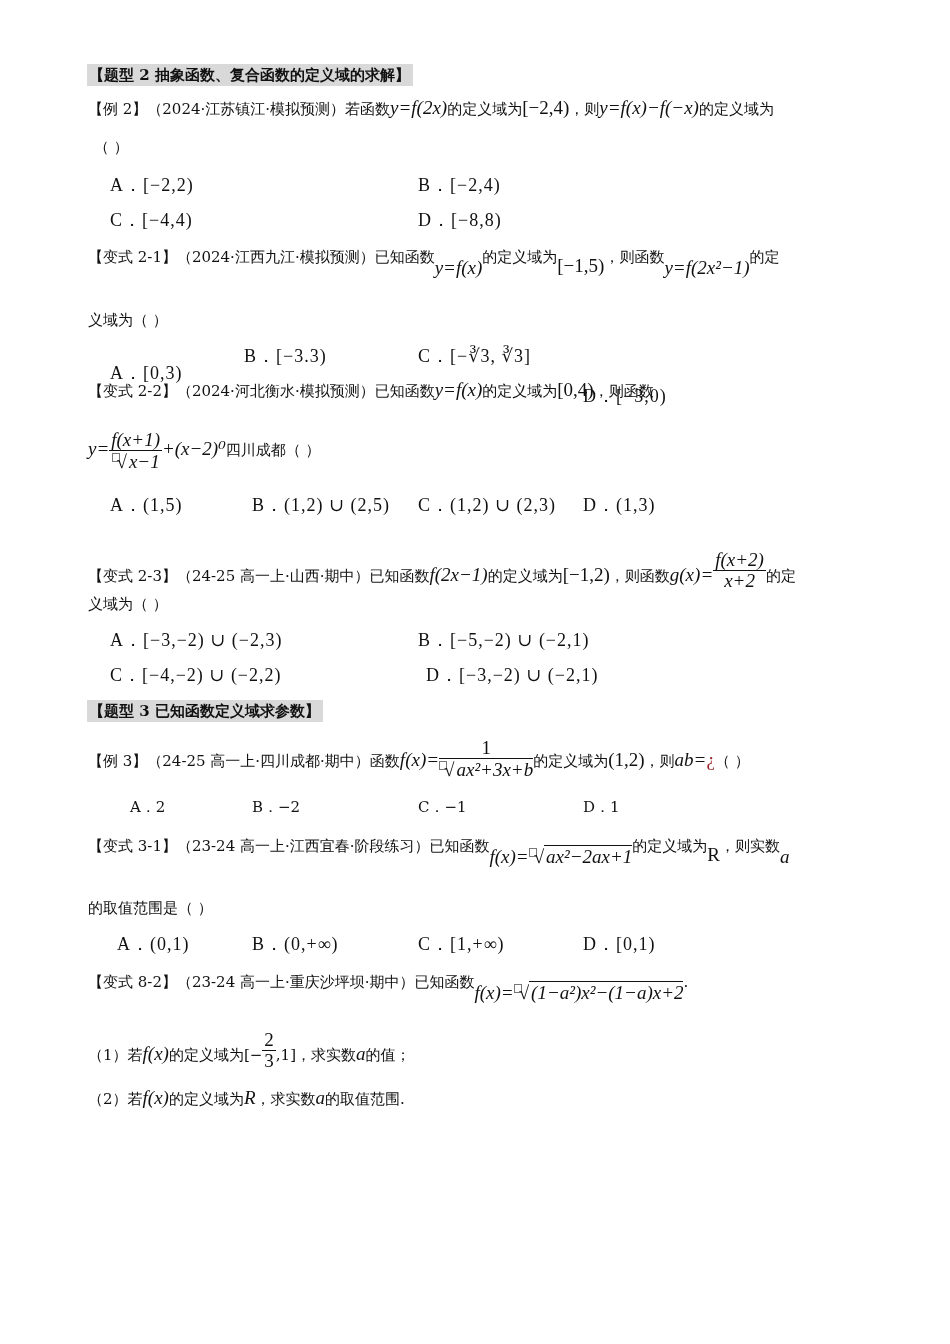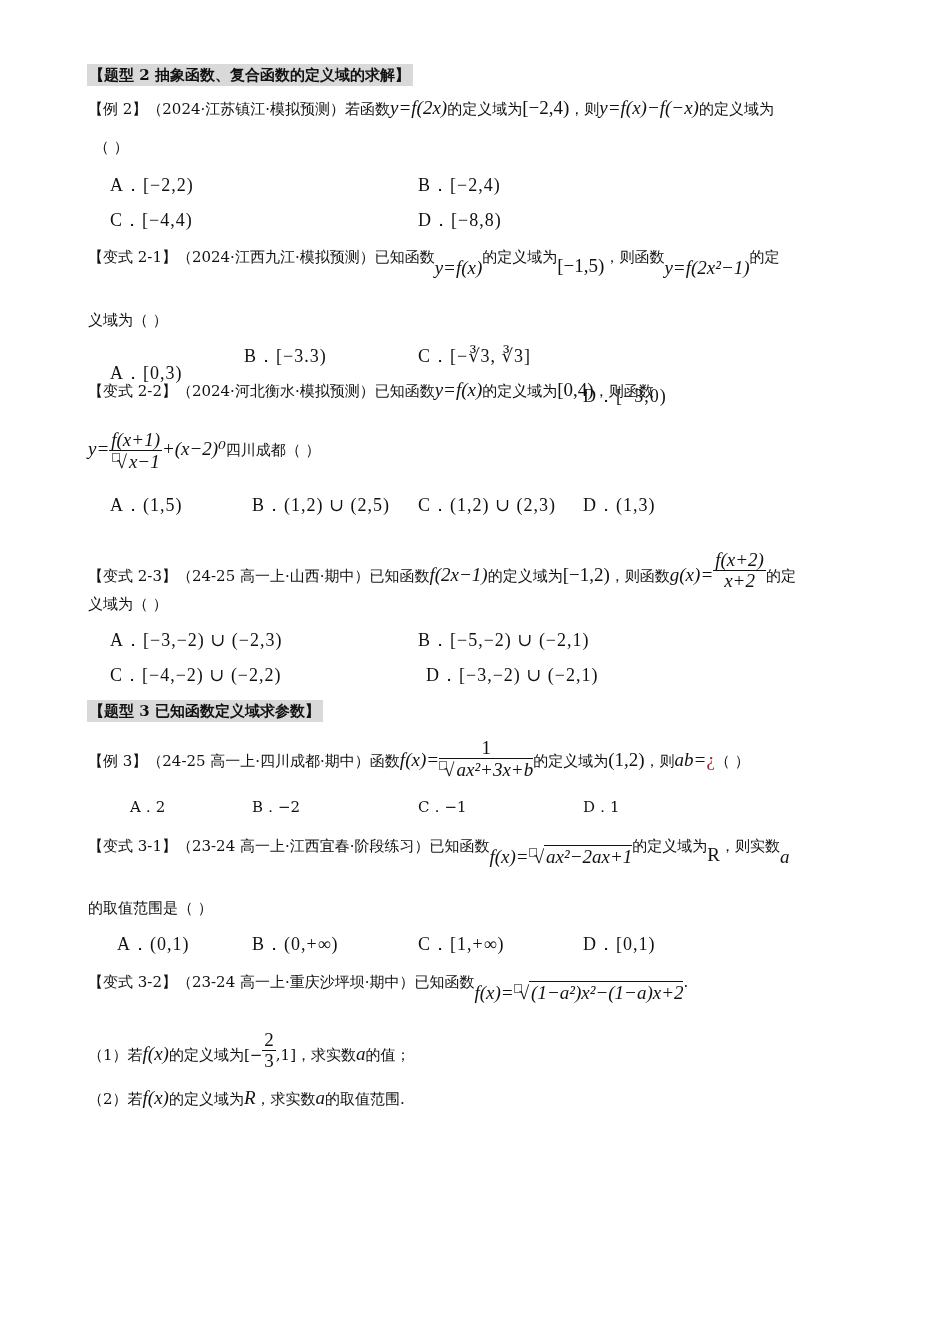--- a/index.html
+++ b/index.html
@@ -75,20 +75,20 @@
 <div class="abs t" style="left:88px;top:834px;">
   <span>【变式 3-1】</span><span>（23-24 高一上·江西宜春·阶段练习）</span><span>已知函数</span><span style="position:relative;top:12px;"><span class="m">f(x)=</span><span class="box"></span><span class="m">√</span><span class="m sqrt">ax²−2ax+1</span></span><span>的定义域为</span><span class="mn" style="font-style:normal;position:relative;top:10px;">R</span><span>，则实数</span><span class="m" style="position:relative;top:12px;">a</span>
 </div>
 <div class="abs t" style="left:88px;top:898px;">的取值范围是（      ）</div>
 <div class="abs opt" style="left:117px;top:932px;"><span class="optm">A．(0,1)</span></div>
 <div class="abs opt" style="left:252px;top:932px;"><span class="optm">B．(0,+∞)</span></div>
 <div class="abs opt" style="left:418px;top:932px;"><span class="optm">C．[1,+∞)</span></div>
 <div class="abs opt" style="left:583px;top:932px;"><span class="optm">D．[0,1)</span></div>
 
 <div class="abs t" style="left:88px;top:970px;">
-  <span>【变式 3-2】</span><span>（23-24 高一上·重庆沙坪坝·期中）</span><span>已知函数</span><span style="position:relative;top:12px;"><span class="m">f(x)=</span><span class="box"></span><span class="m">√</span><span class="m sqrt">(1−a²)x²−(1−a)x+2</span></span><span>.</span>
+  <span>【变式 8-2】</span><span>（23-24 高一上·重庆沙坪坝·期中）</span><span>已知函数</span><span style="position:relative;top:12px;"><span class="m">f(x)=</span><span class="box"></span><span class="m">√</span><span class="m sqrt">(1−a²)x²−(1−a)x+2</span></span><span>.</span>
 </div>
 <div class="abs t" style="left:88px;top:1040px;">
   <span>（1）若</span><span class="m">f(x)</span><span>的定义域为[−</span><span class="frac mn" style="margin-top:-10px;"><span class="num">2</span><span class="den">3</span></span><span>,1]，求实数</span><span class="m">a</span><span>的值；</span>
 </div>
 <div class="abs t" style="left:88px;top:1088px;">
   <span>（2）若</span><span class="m">f(x)</span><span>的定义域为</span><span class="m">R</span><span>，求实数</span><span class="m">a</span><span>的取值范围.</span>
 </div>
 
 </body></html>

